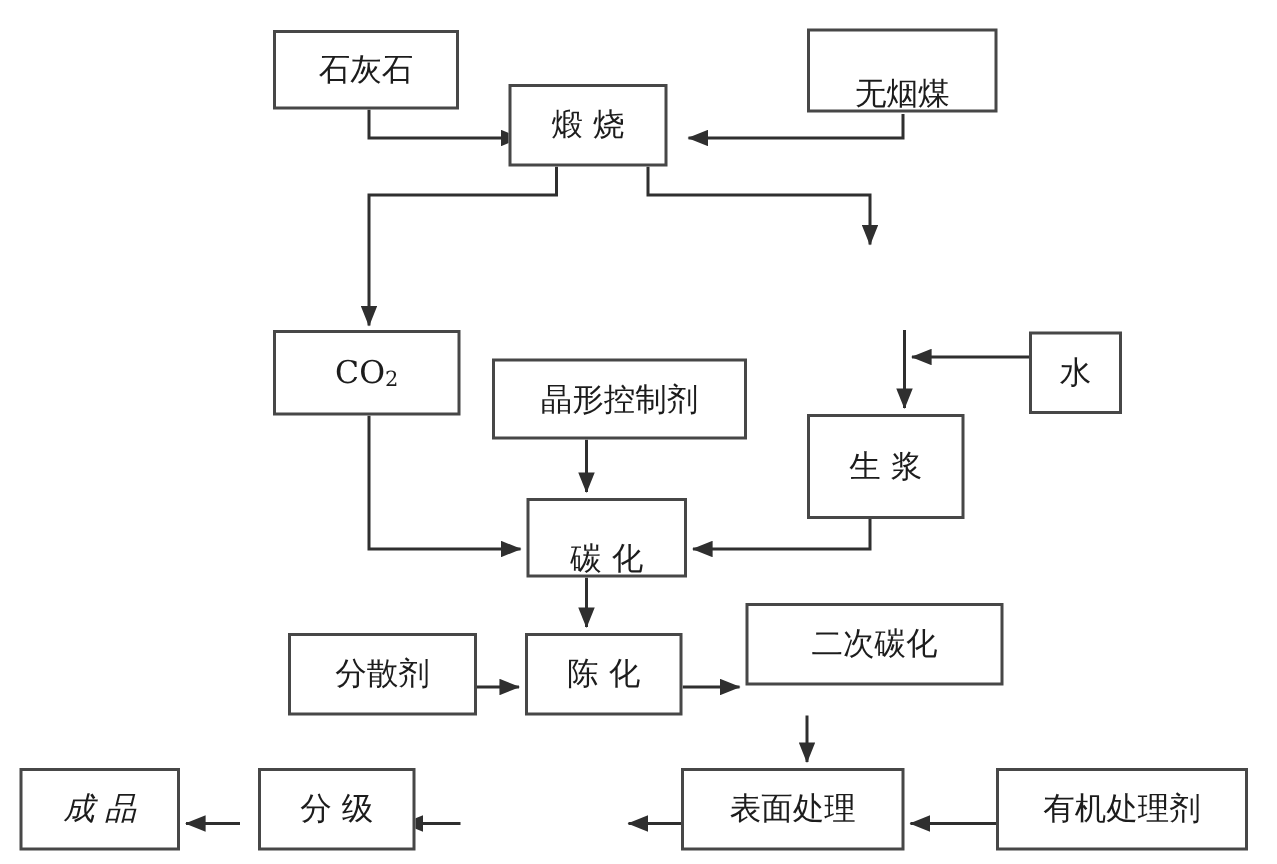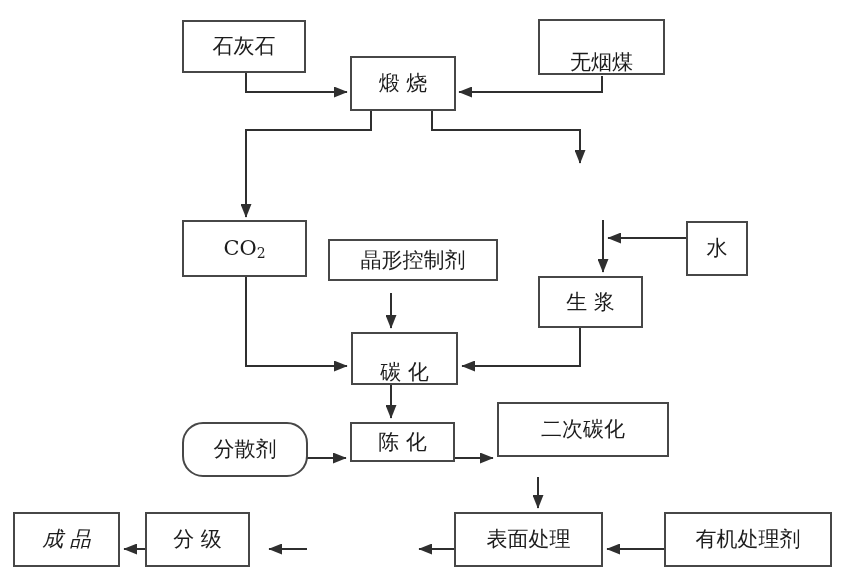--- a/index.html
+++ b/index.html
@@ -73,62 +73,62 @@
     </svg>
 
   <div class="node" style="left:182px; top:20px; width:124px; height:53px;">
     <span>石灰石</span>
   </div>
 
   <div class="node" style="left:538px; top:19px; width:127px; height:56px;align-items:flex-end;">
     <span>无烟煤</span>
   </div>
 
-  <div class="node" style="left:350px; top:56px; width:106px; height:55px;">
+  <div class="node" style="left:339px; top:56px; width:106px; height:55px;">
     <span>煅 烧</span>
   </div>
 
 
   <div class="node" style="left:182px; top:220px; width:125px; height:57px;">
     <span>CO</span><span class="sub">2</span>
   </div>
 
   <div class="node" style="left:686px; top:221px; width:62px; height:55px;">
     <span>水</span>
   </div>
 
-  <div class="node" style="left:328px; top:239px; width:170px; height:42px;justify-content:center;">
+  <div class="node" style="left:328px; top:239px; width:170px; height:54px;justify-content:center;">
     <span>晶形控制剂</span>
   </div>
 
-  <div class="node" style="left:538px; top:276px; width:105px; height:52px;text-align:center;">
+  <div class="node" style="left:538px; top:276px; width:105px; height:70px;text-align:center;">
     <span>生 浆</span>
   </div>
 
   <div class="node" style="left:351px; top:332px; width:107px; height:53px;align-items:flex-end;">
     <span>碳 化</span>
   </div>
 
-  <div class="node" style="left:182px; top:422px; width:126px; height:55px;border-radius:21px;">
+  <div class="node" style="left:192px; top:422px; width:126px; height:55px;">
     <span>分散剂</span>
   </div>
 
-  <div class="node" style="left:350px; top:422px; width:105px; height:40px;text-align:right;">
+  <div class="node" style="left:350px; top:422px; width:105px; height:55px;text-align:right;">
     <span>陈 化</span>
   </div>
 
   <div class="node" style="left:497px; top:402px; width:172px; height:55px;">
     <span>二次碳化</span>
   </div>
 
   <div class="node" style="left:13px; top:512px; width:107px; height:55px;font-style:italic;">
     <span>成 品</span>
   </div>
 
-  <div class="node" style="left:145px; top:512px; width:105px; height:55px;">
+  <div class="node" style="left:172px; top:512px; width:105px; height:55px;">
     <span>分 级</span>
   </div>
 
 
   <div class="node" style="left:454px; top:512px; width:149px; height:55px;">
     <span>表面处理</span>
   </div>
 
   <div class="node" style="left:664px; top:512px; width:168px; height:55px;">
     <span>有机处理剂</span>

